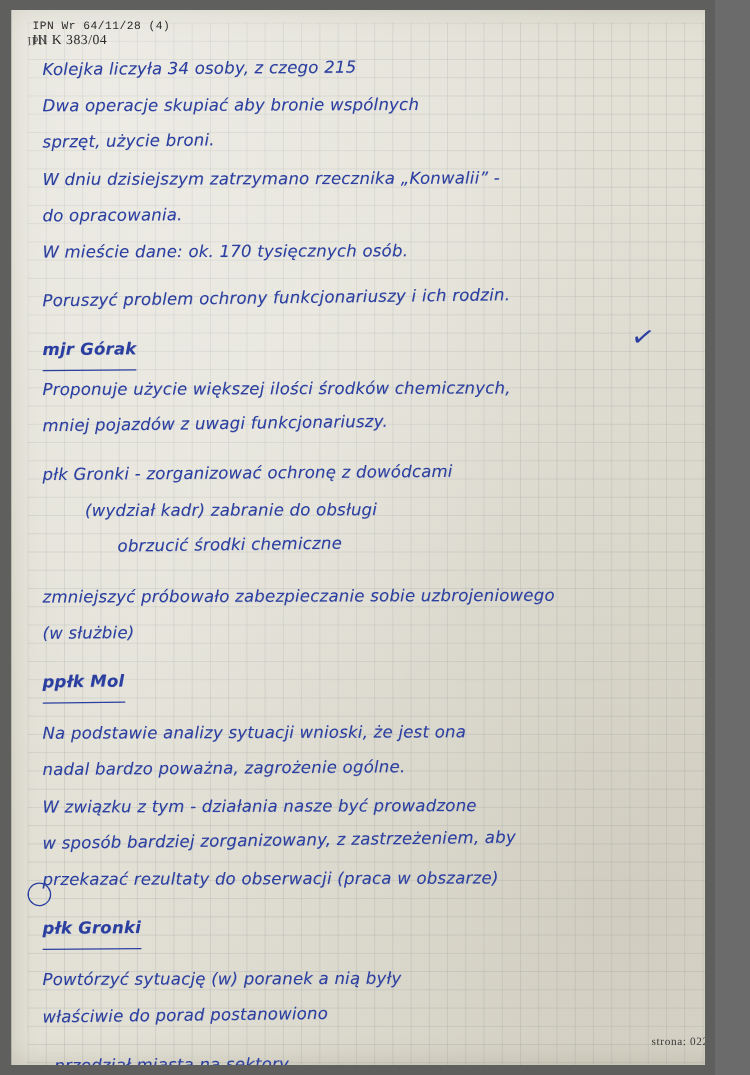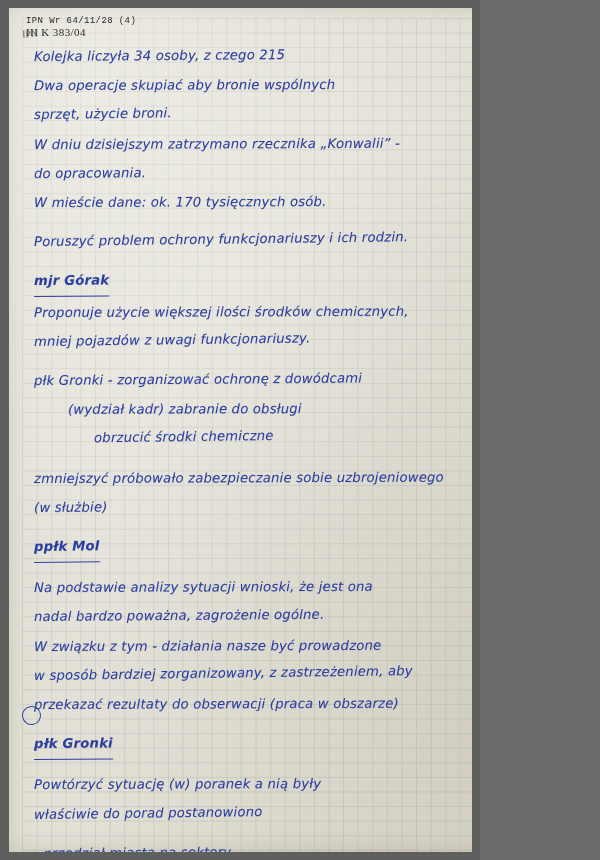--- a/index.html
+++ b/index.html
@@ -9,21 +9,21 @@
   }
   body {
     width: 600px;
     height: 860px;
     overflow: hidden;
     font-family: "Liberation Sans", sans-serif;
   }
 
   .page {
     position: relative;
-    width: 480px;
+    width: 572px;
     height: 860px;
     background: #0f172a;
     overflow: hidden;
   }
 
   
   .sheet {
     position: absolute;
     left: 8px;
     top: 6px;

